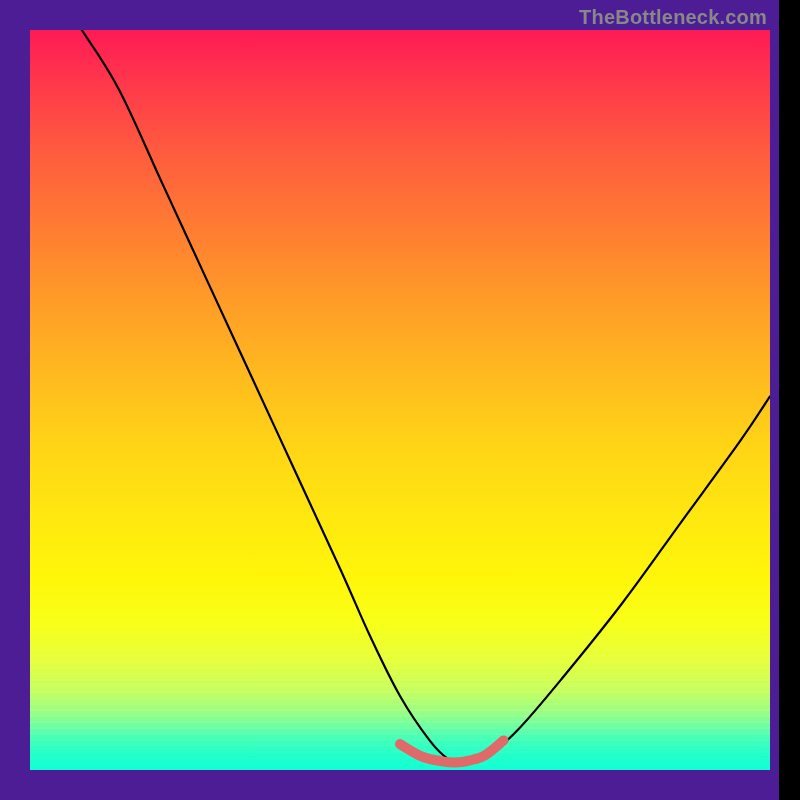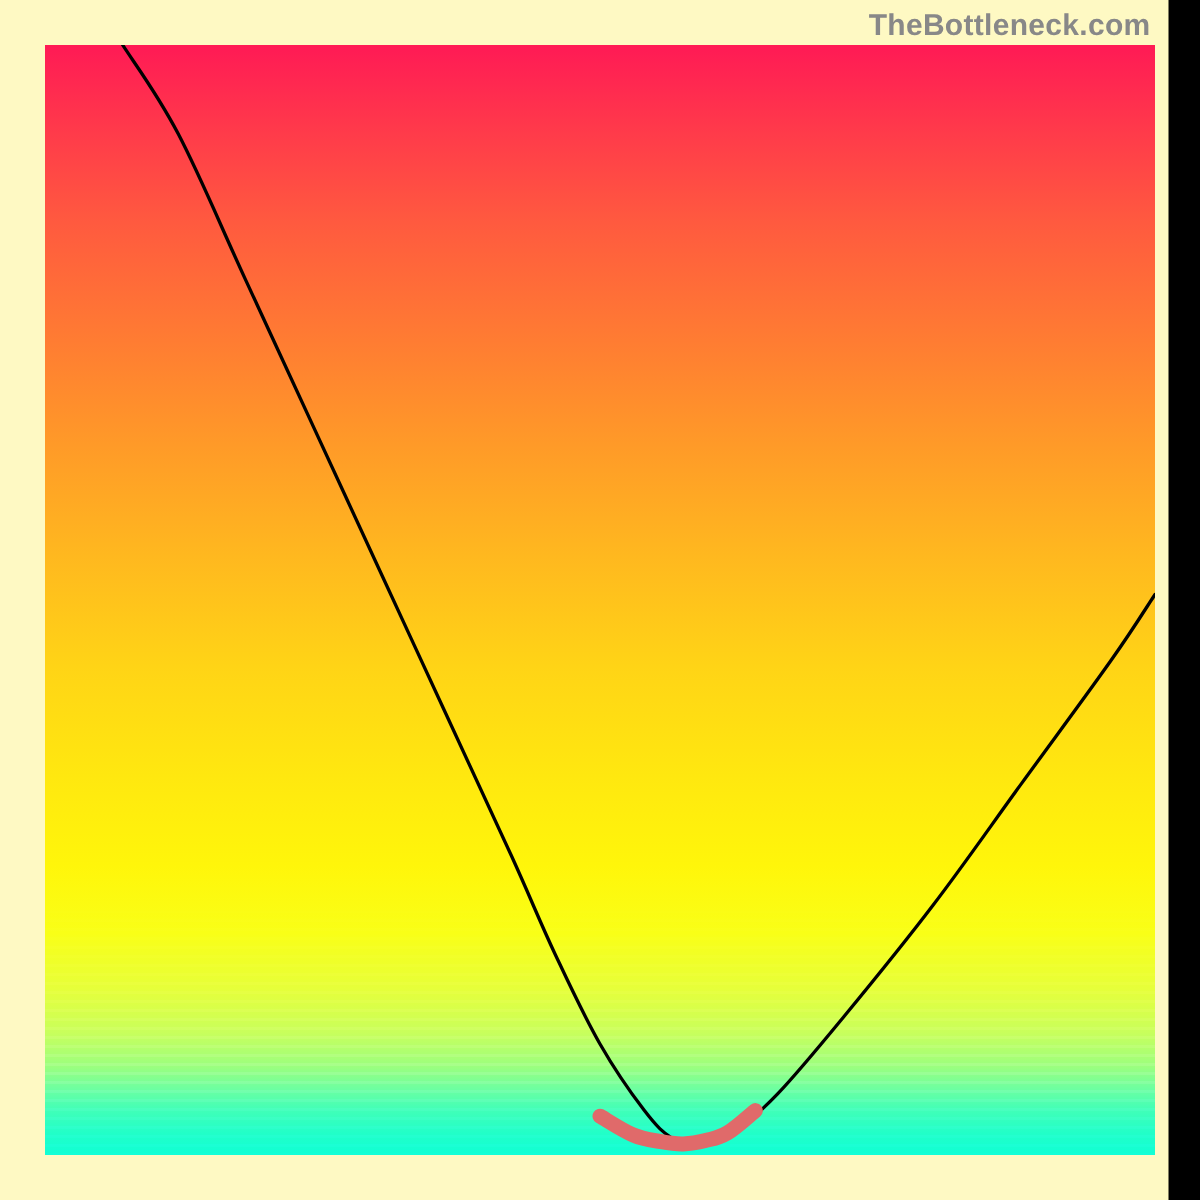--- a/index.html
+++ b/index.html
@@ -8,21 +8,21 @@
     width: 800px;
     height: 800px;
     background: #000;
     overflow: hidden;
     font-family: Arial, Helvetica, sans-serif;
   }
   .frame {
     position: relative;
     width: 779px;
     height: 800px;
-    background: #fef9c3;
+    background: #4c1d95;
   }
   .plot {
     position: absolute;
     left: 30px;
     top: 30px;
     width: 740px;
     height: 740px;
     overflow: hidden;
   }
   .gradient {

